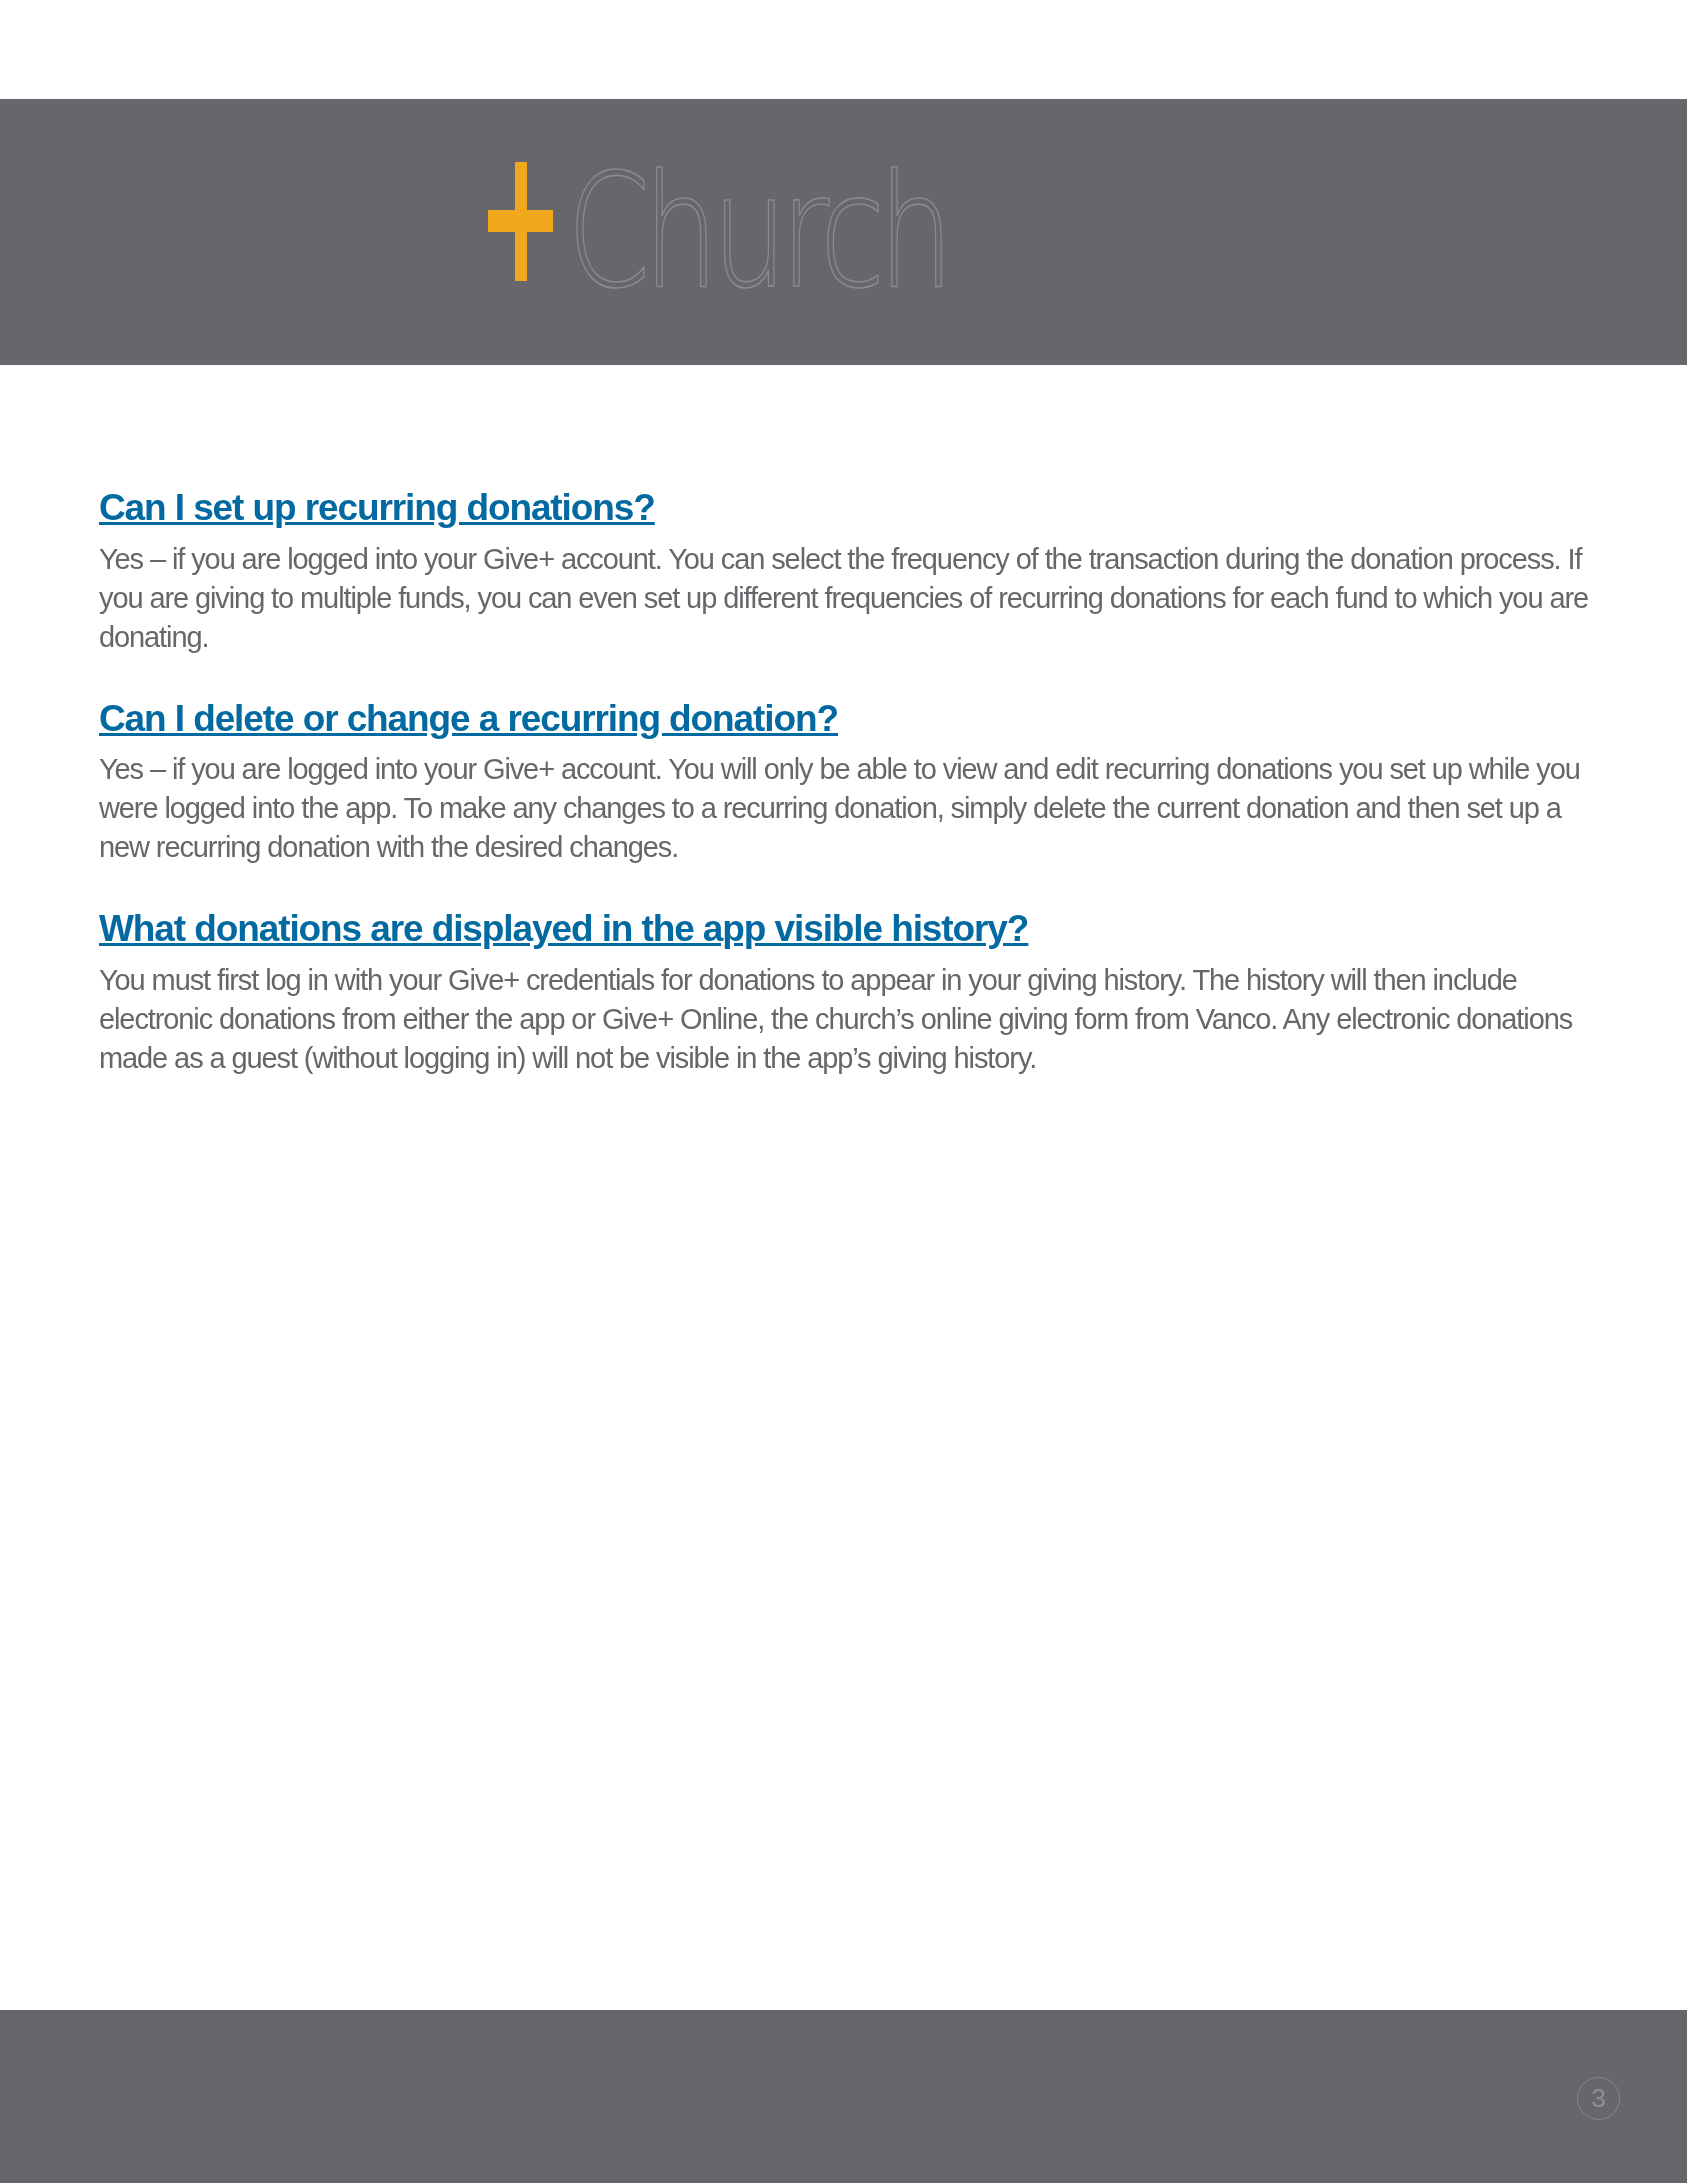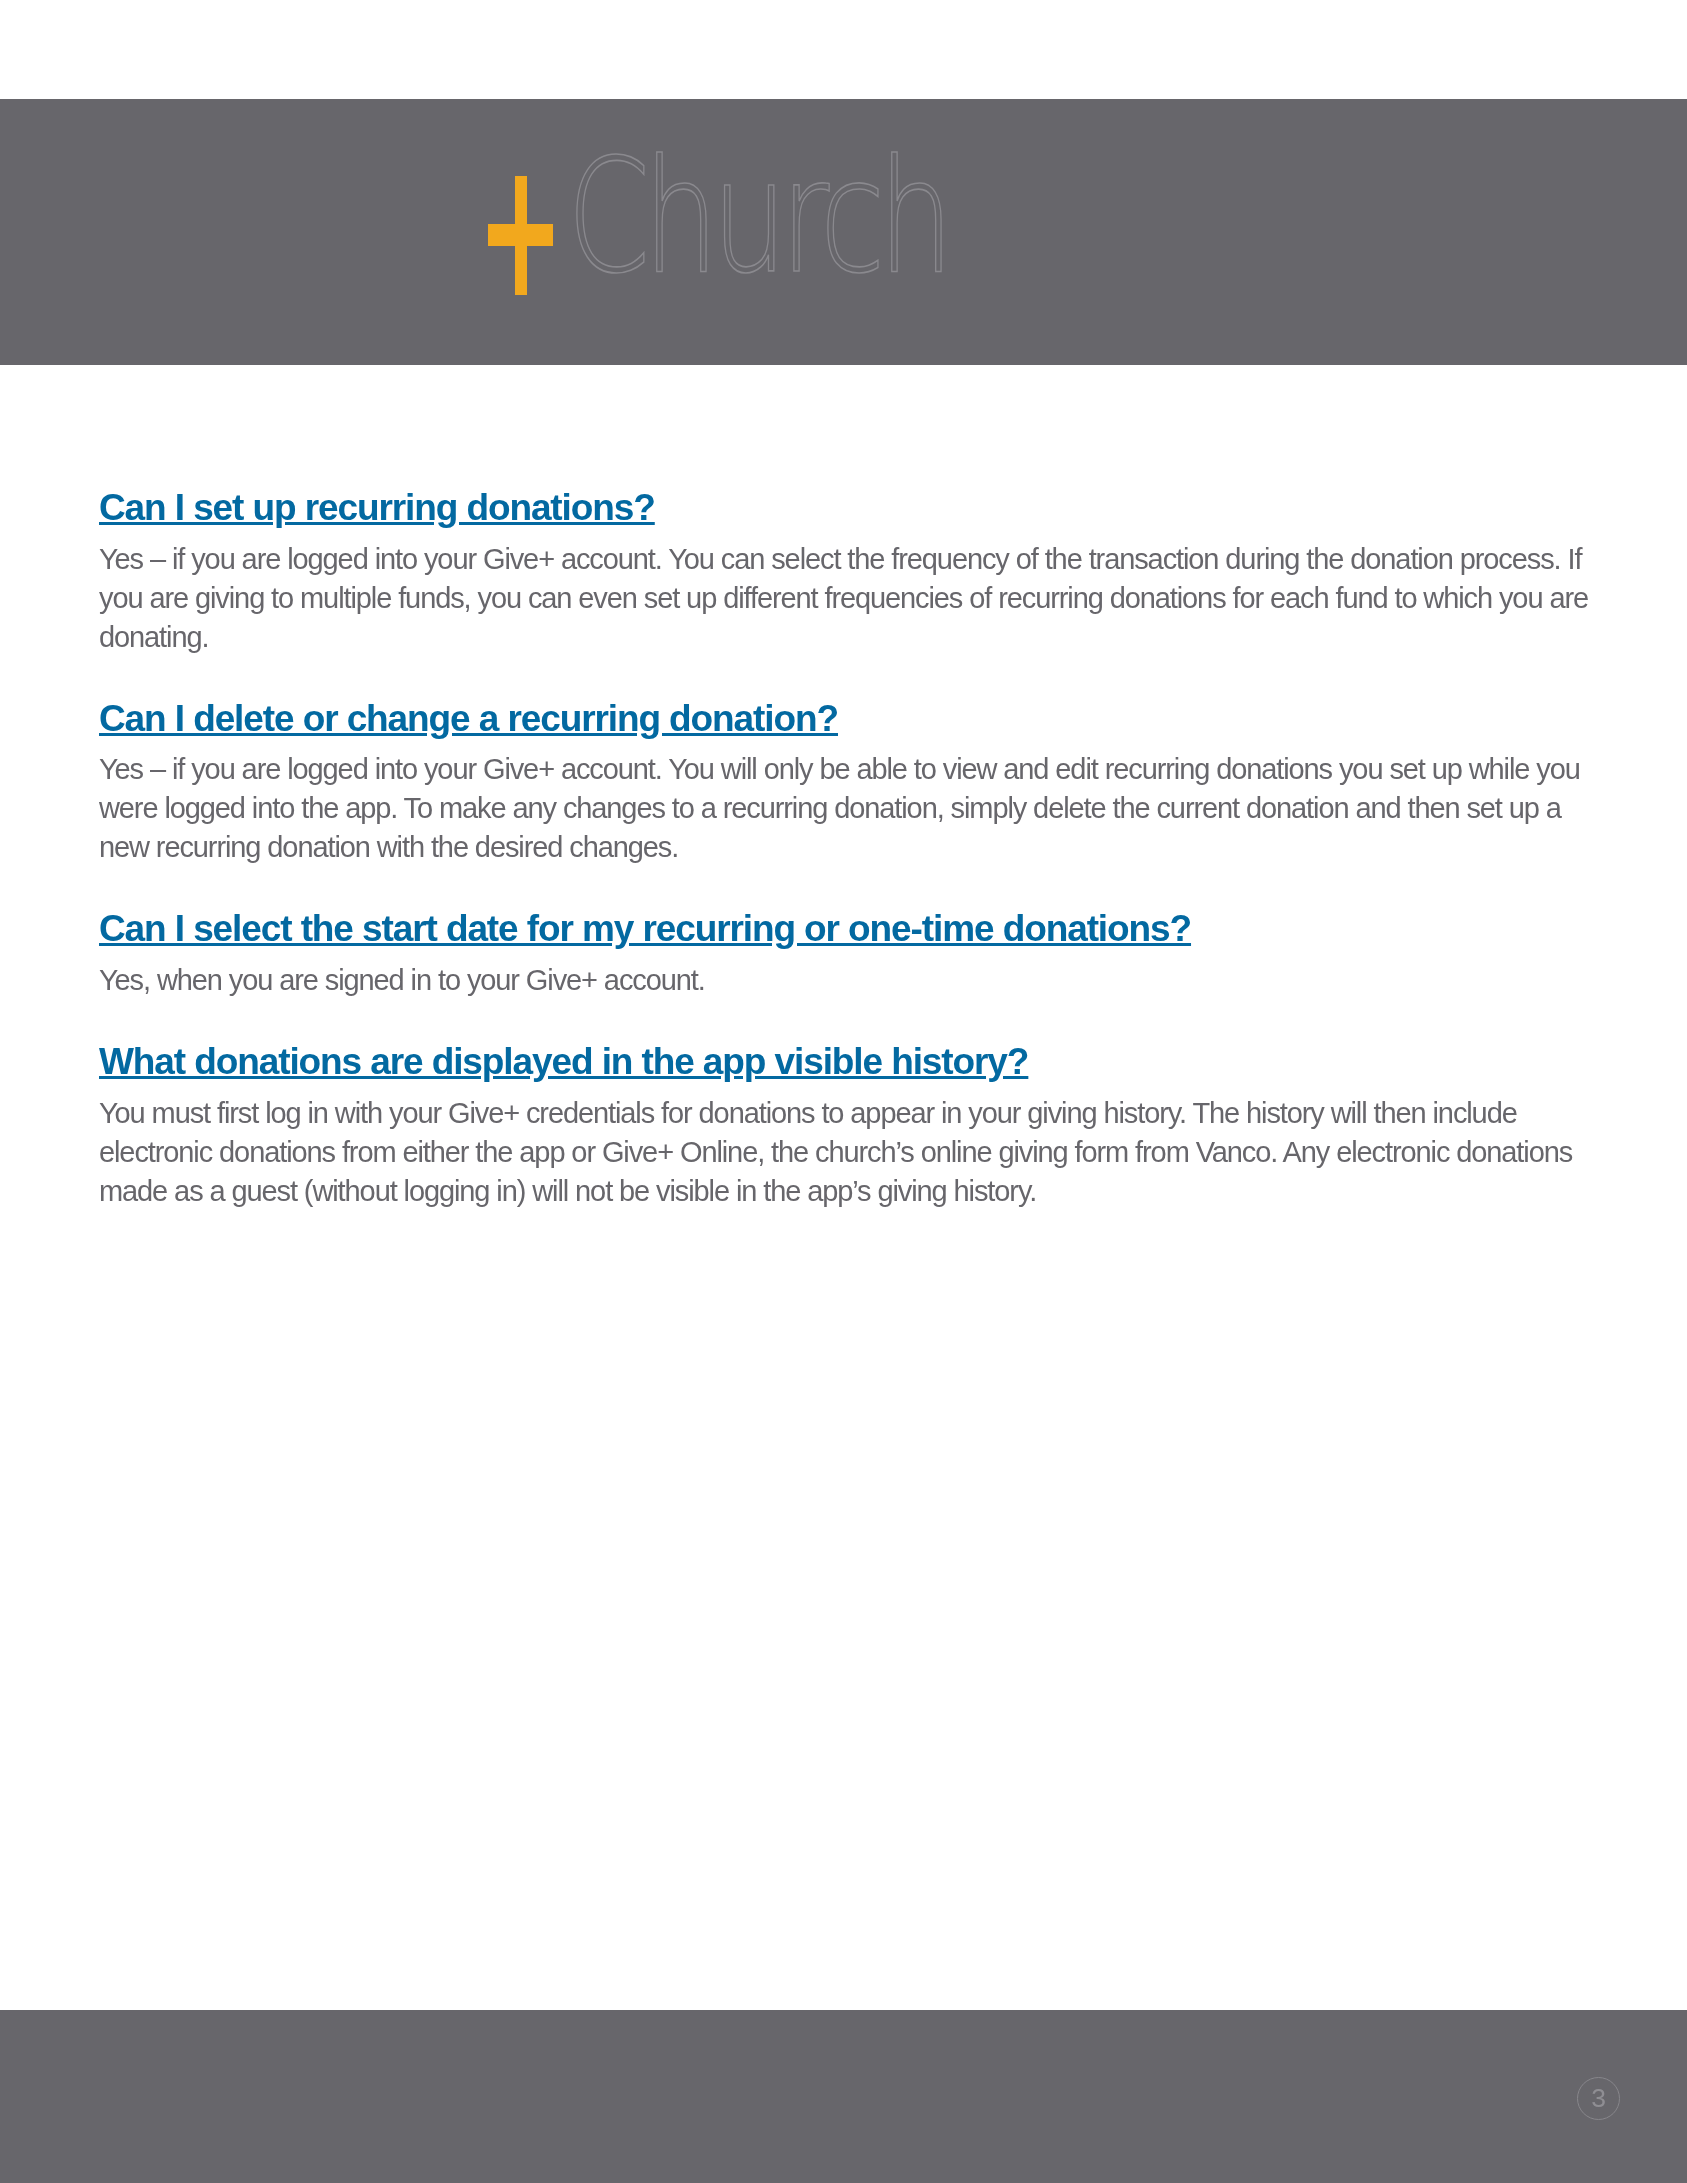--- a/index.html
+++ b/index.html
@@ -1,19 +1,19 @@
 <!DOCTYPE html>
 <html style="font-size:10.6px"><head>
   <meta charset="utf-8">
   <style>
     html, body { margin: 0; padding: 0; background: #ffffff; }
     body { width: 1687px; height: 2183px; position: relative; overflow: hidden;
            font-family: "Liberation Sans", "DejaVu Sans", sans-serif; }
     .header-band { position: absolute; left: 0; top: 99px; width: 1687px; height: 266px; background: #67666b; }
-    .logo { position: absolute; left: 488px; top: 169px; height: 126px; display: flex; align-items: flex-end; }
+    .logo { position: absolute; left: 488px; top: 162px; height: 126px; display: flex; align-items: flex-start; }
     .logo-plus { position: relative; width: 66px; height: 119px; margin-right: 13.2px; }
     .logo-plus .v { position: absolute; left: 26.5px; top: 0; width: 12px; height: 119px; background: #f2a81d; }
     .logo-plus .h { position: absolute; left: 0; top: 48px; width: 65px; height: 22px; background: #f2a81d; }
     .logo-text { font-family: "DejaVu Sans", sans-serif; font-weight: 200; font-size: 157px; line-height: 1;
                  color: transparent; -webkit-text-stroke: 1.7px #8a898e; letter-spacing: -9.3px;
                  transform: scaleX(0.76); transform-origin: left center; margin-top: -9.3px; }
     .content { position: absolute; left: 99px; top: 486px; width: 1489px; color: #67666b; }
     .faq { margin-bottom: 40px; }
     .faq h2 { margin: 0 0 9.3px 0; font-size: 37px; font-weight: bold; letter-spacing: -1.1px;
               line-height: 1.2; color: #0369a1; text-decoration: underline; }
@@ -38,24 +38,20 @@
 <div class="content">
   <div class="faq">
     <h2>Can I set up recurring donations?</h2>
     <p>Yes – if you are logged into your Give+ account. You can select the frequency of the transaction during the donation process. If you are giving to multiple funds, you can even set up different frequencies of recurring donations for each fund to which you are donating.</p>
   </div>
   <div class="faq">
     <h2>Can I delete or change a recurring donation?</h2>
     <p>Yes – if you are logged into your Give+ account. You will only be able to view and edit recurring donations you set up while you were logged into the app. To make any changes to a recurring donation, simply delete the current donation and then set up a new recurring donation with the desired changes.</p>
   </div>
   <div class="faq">
-    <h2>Can I select the start date for my recurring or one-time donations?</h2>
-    <p>Yes, when you are signed in to your Give+ account.</p>
-  </div>
-  <div class="faq">
     <h2>What donations are displayed in the app visible history?</h2>
     <p>You must first log in with your Give+ credentials for donations to appear in your giving history. The history will then include electronic donations from either the app or Give+ Online, the church’s online giving form from Vanco. Any electronic donations made as a guest (without logging in) will not be visible in the app’s giving history.</p>
   </div>
 </div>
 
 <div class="footer-band"></div>
 <div class="page-num">3</div>
 
 
 </body></html>

